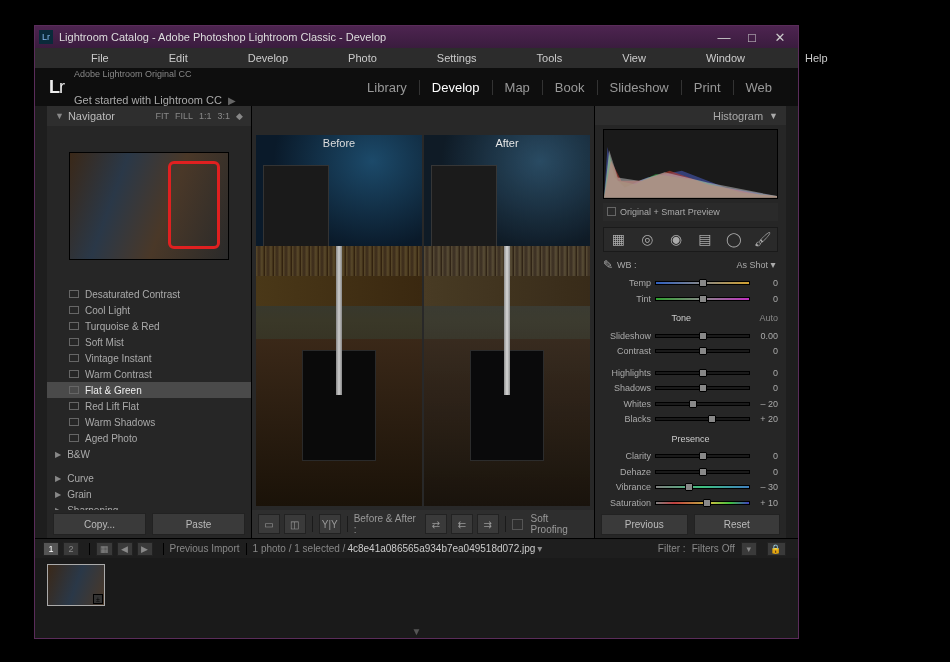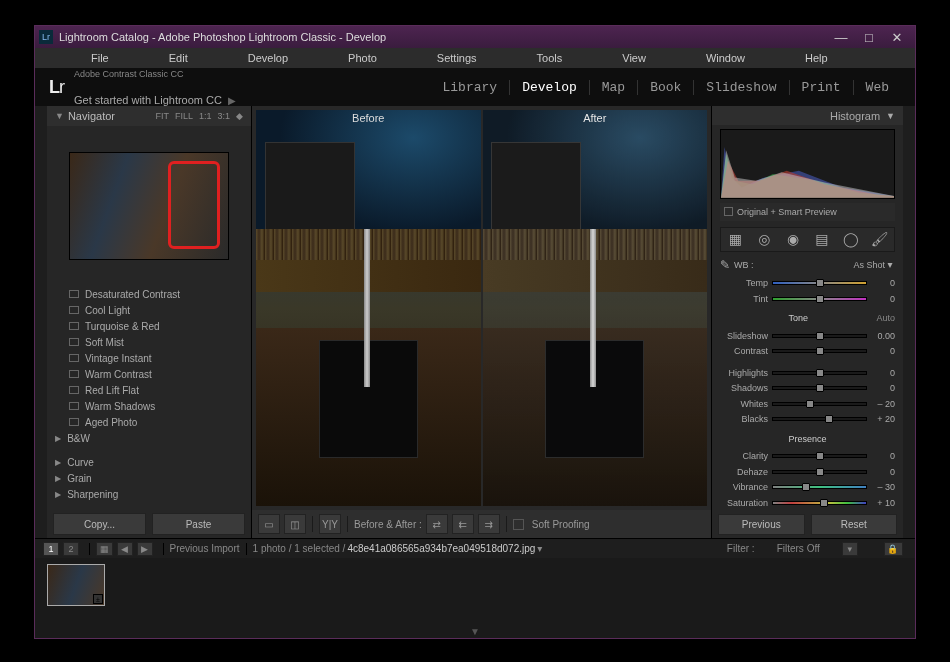--- a/index.html
+++ b/index.html
@@ -1,35 +1,35 @@
 <!DOCTYPE html>
 <html><head>
 <meta charset="utf-8">
 <style>
 * { margin: 0; padding: 0; box-sizing: border-box; font-family: "Segoe UI", Arial, sans-serif; }
 body { background: #000; width: 950px; height: 662px; overflow: hidden; }
 
-.window { position: absolute; left: 34px; top: 25px; width: 882px; height: 614px; background: #1a1a1a; border: 1px solid #5a2c5a; }
+.window { position: absolute; left: 34px; top: 25px; width: 765px; height: 614px; background: #1a1a1a; border: 1px solid #5a2c5a; }
 
 .titlebar { height: 22px; background: linear-gradient(#4d2450,#3a1c3e); display: flex; align-items: center; padding: 0 4px; color: #ddd; font-size: 11px; }
 .titlebar .icon { width: 14px; height: 14px; background: #0a2a3a; margin-right: 6px; display: flex; align-items: center; justify-content: center; font-size: 9px; color: #88bbee; }
 .titlebar .title { flex: 1; }
 .titlebar .winbtn { width: 28px; height: 20px; display: flex; align-items: center; justify-content: center; color: #ccc; font-size: 13px; cursor: pointer; }
 
 .menubar { height: 20px; background: #2c2c2c; display: flex; align-items: center; padding: 0 4px; color: #ccc; font-size: 11px; }
 .menubar span { padding: 0 8px; cursor: pointer; margin-left: 44px; }
 
 .header { height: 38px; background: #0e0e0e; display: flex; align-items: center; padding: 0 14px; }
 .header .lr { color: #eee; font-size: 18px; font-weight: 300; margin-right: 10px; letter-spacing: -1px; }
 .header .lr b { font-weight: 600; }
 .header .subtitle { color: #888; font-size: 9px; line-height: 11px; }
 .header .subtitle .line2 { color: #aaa; font-size: 11px; margin-top: 15px; }
 .header .tri { color: #666; margin-left: 6px; font-size: 10px; }
 .header .modules { margin-left: auto; display: flex; gap: 0; }
-.header .modules span { color: #999; font-size: 13px; padding: 0 12px; border-left: 1px solid #333; cursor: pointer; font-family: Liberation Mono, monospace; }
+.header .modules span { color: #999; font-size: 13px; padding: 0 12px; border-left: 1px solid #333; cursor: pointer; }
 .header .modules span:first-child { border: none; }
 .header .modules .active { color: #fff; }
 
 .workarea { height: 432px; display: flex; }
 
 .left-panel { width: 205px; background: #262626; display: flex; flex-direction: column; border-right: 1px solid #000; }
 .nav-head { height: 20px; display: flex; align-items: center; padding: 0 8px; color: #bbb; font-size: 11px; background: #2e2e2e; }
 .nav-head .tri2 { color: #888; margin-right: 4px; font-size: 9px; }
 .nav-head .zoom { margin-left: auto; display: flex; gap: 6px; color: #888; font-size: 9px; }
 .nav-thumb { height: 160px; padding: 10px; display: flex; align-items: center; justify-content: center; }
@@ -40,21 +40,21 @@
 .preset-item { height: 16px; display: flex; align-items: center; padding-left: 22px; cursor: pointer; }
 .preset-item .sq { width: 10px; height: 8px; border: 1px solid #666; margin-right: 6px; }
 .preset-item.selected { background: #4a4a4a; color: #eee; }
 .preset-group { height: 16px; display: flex; align-items: center; padding-left: 8px; }
 .preset-group .tri3 { margin-right: 6px; font-size: 8px; color: #888; }
 
 .left-btns { height: 28px; display: flex; gap: 6px; padding: 3px 6px; }
 .panel-btn { flex: 1; background: #3a3a3a; border: 1px solid #222; color: #bbb; font-size: 10px; display: flex; align-items: center; justify-content: center; cursor: pointer; }
 
 .center { flex: 1; background: #282828; display: flex; flex-direction: column; }
-.compare { flex: 1; display: flex; position: relative; padding: 4px; gap: 2px; }
+.compare { flex: 1; display: flex; position: relative; padding: 4px; gap: 2px; margin-top: 25px; }
 .compare .pane { flex: 1; background: linear-gradient(180deg,#1a2838 0%,#2a3a4a 20%,#3a3828 50%,#2a2418 80%,#1a1612 100%); position: relative; overflow: hidden; }
 .compare .label { position: absolute; top: 2px; left: 50%; transform: translateX(-50%); color: #ddd; font-size: 11px; z-index: 2; }
 .pane .dark-top { position:absolute; top:0; left:0; right:0; height:35%; background: radial-gradient(ellipse at 70% 20%, #1c4a6a 0%, #0a1a2a 60%); }
 .pane .chalk { position:absolute; top:8%; left:4%; width:40%; height:28%; background:#1a1a1a; border:1px solid #333; }
 .pane .shelf { position:absolute; top:38%; left:0; right:0; height:8%; background: linear-gradient(90deg,#4a3818,#3a2810); }
 .pane .bottles { position:absolute; top:30%; left:0; right:0; height:10%; background: repeating-linear-gradient(90deg,#5a4a2a 0,#3a2a1a 3px,#5a4a2a 6px,#2a1a0a 9px); }
 .pane .counter { position:absolute; bottom:0; left:0; right:0; height:45%; background: linear-gradient(180deg,#3a2818,#1a1208); }
 .pane .register { position:absolute; bottom:12%; left:28%; width:44%; height:30%; background:#0a0a0a; border:1px solid #2a2a2a; }
 .pane .tap { position:absolute; top:30%; left:48%; width:6px; height:40%; background: linear-gradient(90deg,#888,#ccc,#888); }
 
@@ -92,21 +92,21 @@
 .section-head { height: 16px; margin: 4px 8px 2px; display: flex; align-items: center; }
 .section-head .lbl { flex: 1; text-align: center; font-size: 9px; color: #ccc; }
 .section-head .auto { font-size: 9px; color: #888; }
 
 .right-btns { height: 28px; display: flex; gap: 6px; padding: 3px 6px; margin-top: auto; }
 
 .filmstrip-bar { height: 20px; background: #1e1e1e; display: flex; align-items: center; padding: 0 8px; color: #888; font-size: 10px; border-top: 1px solid #000; }
 .fs-btn { height: 14px; min-width: 16px; background: #3a3a3a; border: 1px solid #222; margin-right: 4px; display: flex; align-items: center; justify-content: center; font-size: 9px; padding: 0 3px; cursor: pointer; }
 .fs-btn.active { background: #555; color: #fff; }
 .fs-sep { width: 1px; height: 12px; background: #000; margin: 0 6px; }
-.fs-right { margin-left: auto; display: flex; align-items: center; gap: 22px; text-align: right; }
+.fs-right { margin-left: auto; display: flex; align-items: center; gap: 6px; text-align: right; }
 
 .filmstrip { height: 56px; background: #1a1a1a; padding: 6px 12px; display: flex; }
 .film-thumb { width: 58px; height: 42px; background: linear-gradient(110deg,#3a2818,#2a3848,#4a3828); border: 1px solid #555; position: relative; cursor: pointer; }
 .film-thumb.sel { border-color: #aaa; }
 .film-thumb .badge { position: absolute; bottom: 1px; right: 1px; width: 10px; height: 10px; background: #333; border: 1px solid #000; font-size: 7px; display:flex; align-items:center; justify-content:center; }
 
 .collapse-arrow { position: absolute; color: #555; font-size: 10px; cursor: pointer; }
 
 .side-rail { width: 12px; background: #1e1e1e; }
 </style>
@@ -131,21 +131,21 @@
     <span>Settings</span>
     <span>Tools</span>
     <span>View</span>
     <span>Window</span>
     <span>Help</span>
   </div>
 
   <div class="header">
     <div class="lr"><b>L</b>r</div>
     <div class="subtitle">
-      <div>Adobe Contrast Classic CC</div>
+      <div>Adobe Lightroom Original CC</div>
       <div class="line2"><span>Get started with Lightroom CC</span><span class="tri">▶</span></div>
     </div>
     <div class="modules">
       <span>Library</span>
       <span class="active">Develop</span>
       <span>Map</span>
       <span>Book</span>
       <span>Slideshow</span>
       <span>Print</span>
       <span>Web</span>
@@ -190,20 +190,24 @@
             <span class="sq"></span>
             <span>Soft Mist</span>
           </div>
         <div class="preset-item">
             <span class="sq"></span>
             <span>Vintage Instant</span>
           </div>
         <div class="preset-item">
             <span class="sq"></span>
             <span>Warm Contrast</span>
+          </div>
+        <div class="preset-item selected">
+            <span class="sq"></span>
+            <span>Flat &amp; Green</span>
           </div>
         <div class="preset-item">
             <span class="sq"></span>
             <span>Red Lift Flat</span>
           </div>
         <div class="preset-item">
             <span class="sq"></span>
             <span>Warm Shadows</span>
           </div>
         <div class="preset-item">

